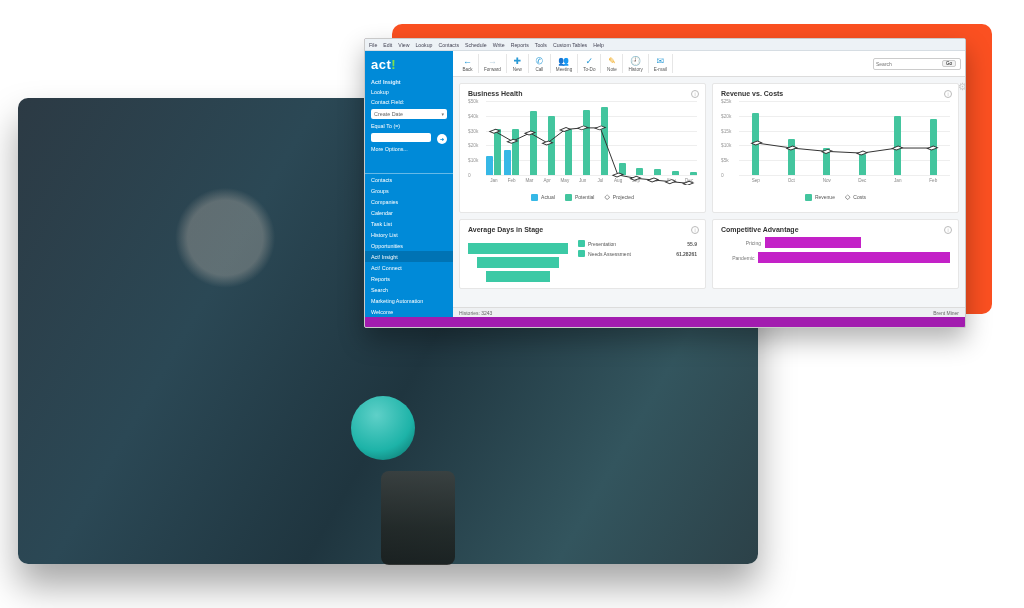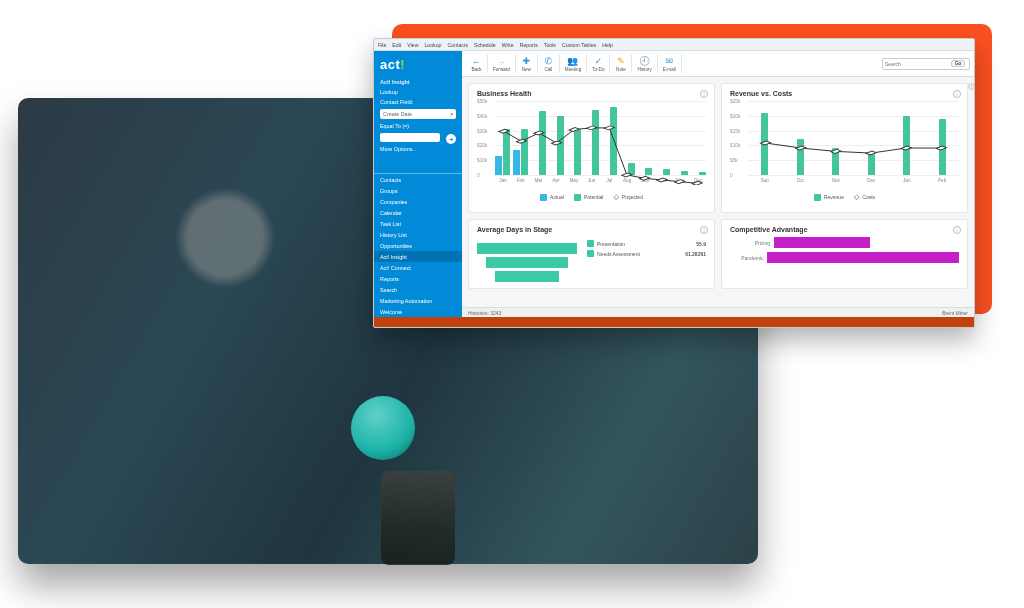--- a/index.html
+++ b/index.html
@@ -13,21 +13,21 @@
     box-shadow:0 22px 36px rgba(0,0,0,.35);}
   .photo:before{content:"";position:absolute;left:45%;top:64%;width:64px;height:64px;border-radius:50%;
     background:radial-gradient(circle at 40% 30%,#5fd0c8,#1db3a8 60%,#0e7a73 90%);}
   .photo:after{content:"";position:absolute;left:49%;top:80%;width:74px;height:94px;border-radius:8px;
     background:linear-gradient(180deg,#3e413f 0,#222522 60%,#171917 100%);opacity:.8;}
 
   
   .orange{position:absolute;left:392px;top:24px;width:600px;height:290px;border-radius:10px;background:#fb5021;}
 
   
-  .app{position:absolute;left:373px;top:38px;width:602px;height:290px;border:1px solid #c9c9c9;border-radius:2px;background:#c2410c;box-shadow:0 12px 26px rgba(0,0,0,.3);}
+  .app{position:absolute;left:364px;top:38px;width:602px;height:290px;border:1px solid #c9c9c9;border-radius:2px;background:#a21caf;box-shadow:0 12px 26px rgba(0,0,0,.3);}
 
   
   .menubar{height:12px;background:#edf2f6;border-bottom:1px solid #d6dde3;display:flex;gap:6px;padding:0 4px;align-items:center;}
   .menubar span{font-size:5.2px;color:#445;line-height:12px;}
 
   
   .main{display:flex;height:calc(100% - 22px);}
   .sidebar{width:88px;background:#008ad8;color:#fff;font-size:5.4px;display:flex;flex-direction:column;}
   .brand{height:26px;display:flex;align-items:center;padding-left:6px;font-weight:700;font-size:13px;}
   .brand b{letter-spacing:.5px;}

